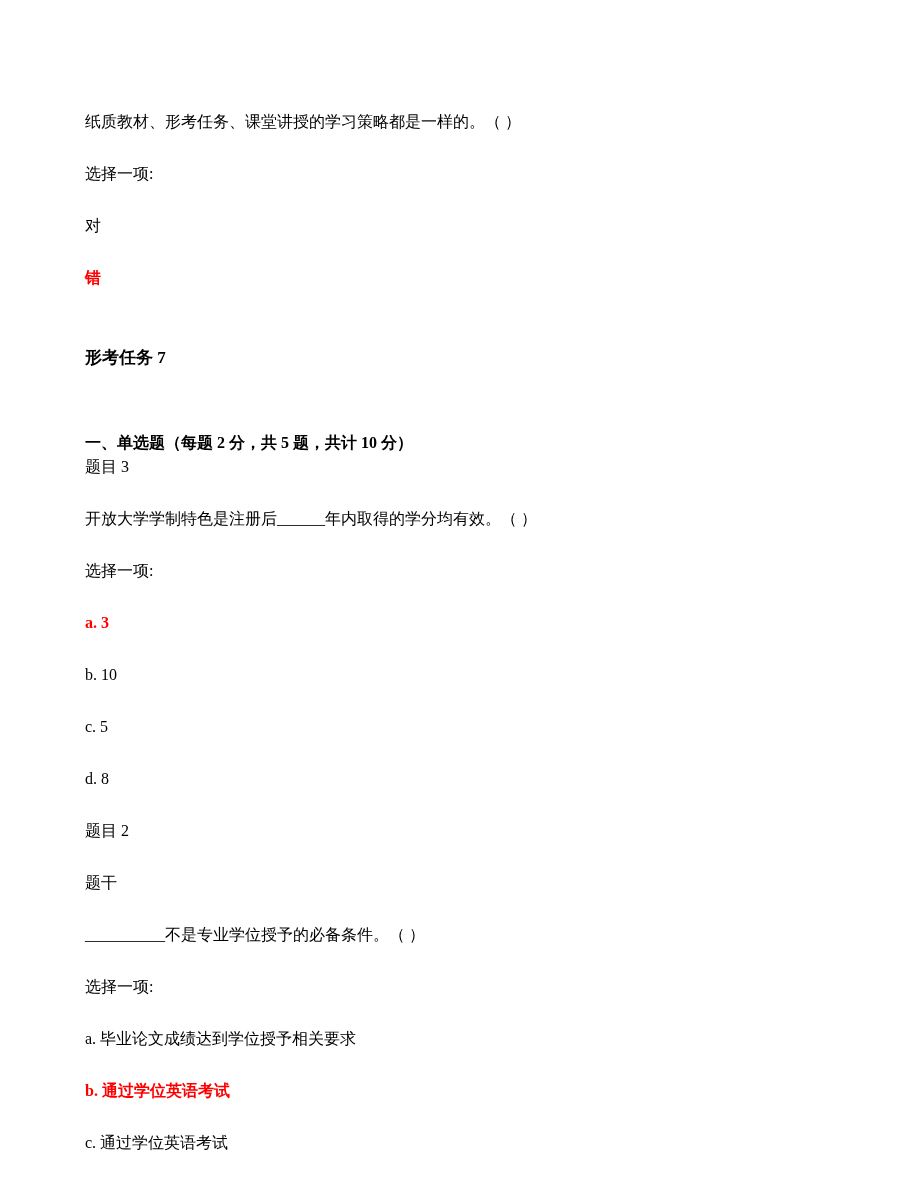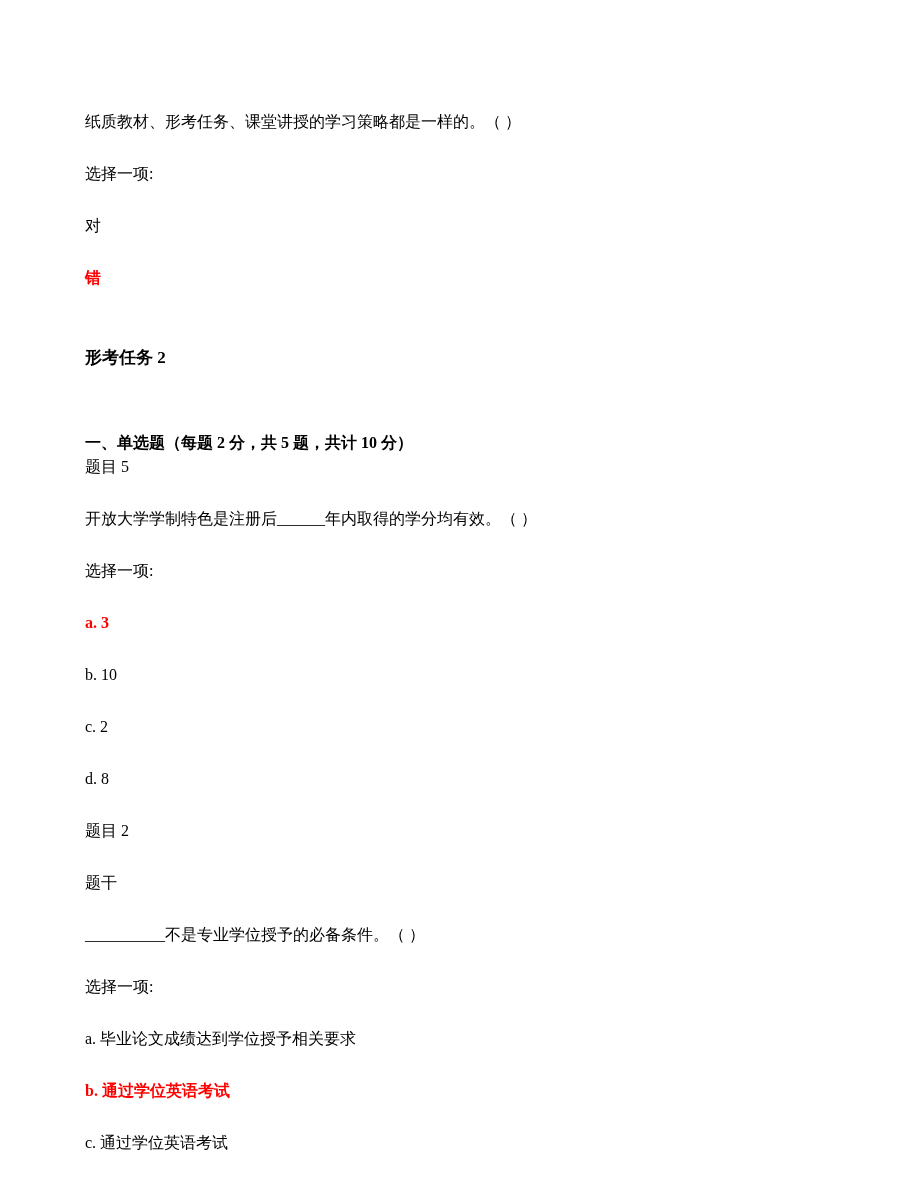--- a/index.html
+++ b/index.html
@@ -36,30 +36,30 @@
     }
   </style>
 </head>
 <body>
 
 <div class="line">纸质教材、形考任务、课堂讲授的学习策略都是一样的。（    ）</div>
 <div class="line">选择一项:</div>
 <div class="line">对</div>
 <div class="line bold red">错</div>
 
-<div class="section-title">形考任务 2</div>
+<div class="section-title">形考任务 7</div>
 
 <div class="section-subtitle">一、单选题（每题 2 分，共 5 题，共计 10 分）</div>
 
-<div class="line">题目 5</div>
+<div class="line">题目 3</div>
 <div class="line">开放大学学制特色是注册后______年内取得的学分均有效。（    ）</div>
 <div class="line">选择一项:</div>
 <div class="line bold red">a. 3</div>
 <div class="line">b. 10</div>
-<div class="line">c. 2</div>
+<div class="line">c. 5</div>
 <div class="line">d. 8</div>
 
 <div class="line">题目 2</div>
 <div class="line">题干</div>
 <div class="line"> __________不是专业学位授予的必备条件。（    ）</div>
 <div class="line">选择一项:</div>
 <div class="line">a. 毕业论文成绩达到学位授予相关要求</div>
 <div class="line bold red">b. 通过学位英语考试</div>
 <div class="line">c. 通过学位英语考试</div>
 

